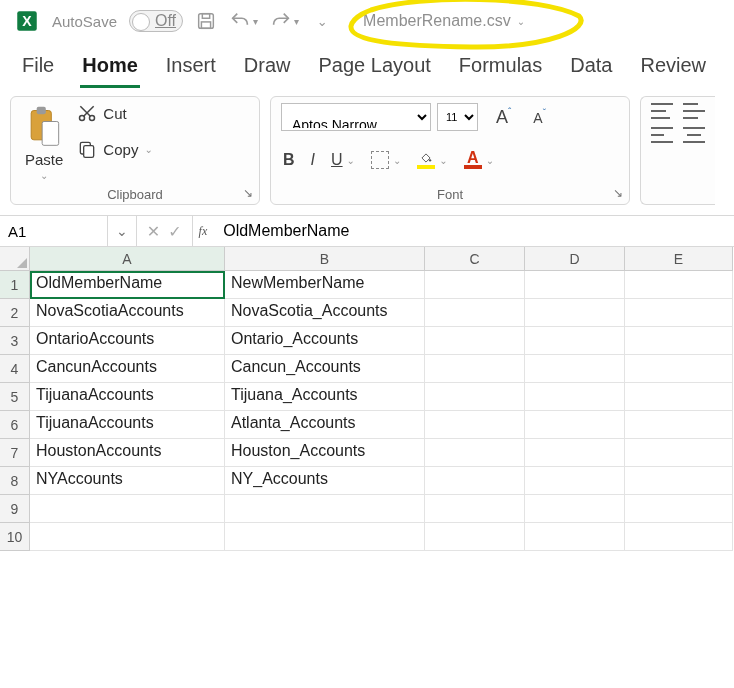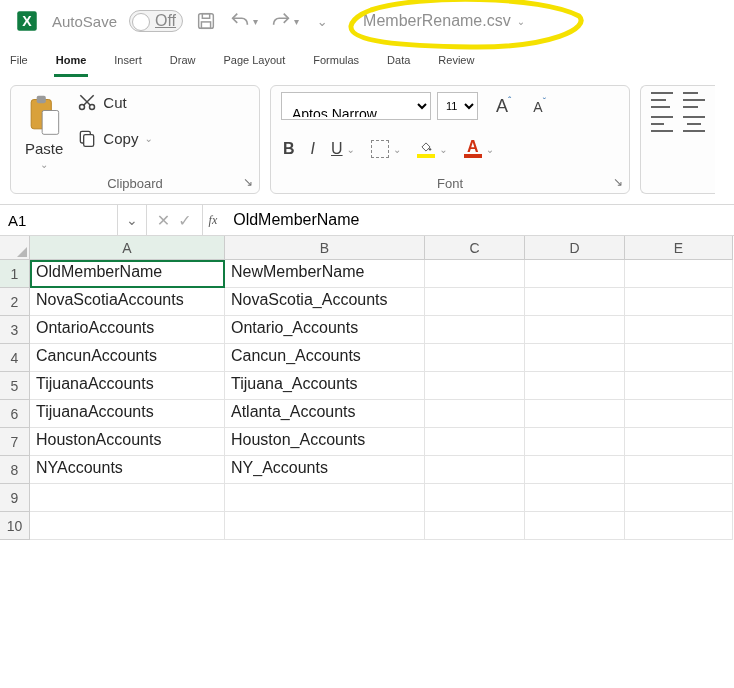--- a/index.html
+++ b/index.html
@@ -59,22 +59,22 @@
   }
   .circle-annot {
     position:absolute;
     left:-22px; top:-14px;
     width: 250px; height: 52px;
     pointer-events:none;
   }
   
   .tabs {
     display:flex; gap:24px;
-    padding: 6px 20px 0 8px;
-    font-size: 11px;
+    padding: 6px 20px 0 20px;
+    font-size: 20px;
     color:#444;
   }
   .tab { padding: 4px 2px 8px 2px; cursor:pointer; }
   .tab.active { font-weight:600; border-bottom: 3px solid #107c41; color:#1a1a1a; }
   
   .ribbon {
     display:flex; gap:10px;
     padding: 8px 10px 4px 10px;
     align-items:stretch;
   }
@@ -131,21 +131,21 @@
   .align-ico { width:22px; height:16px; display:flex; flex-direction:column; justify-content:space-between;}
   .align-ico span{ height:2px; background:#666; display:block;}
   
   .formula-bar {
     display:flex; align-items:center;
     border-top:1px solid #d8d8d8;
     border-bottom:1px solid #d8d8d8;
     margin-top:6px;
   }
   .namebox {
-    width:118px; border:none; border-right:1px solid #d8d8d8;
+    width:108px; border:none; border-right:1px solid #d8d8d8;
     height:30px; padding:4px 8px; font-size:15px;
   }
   .namebox-caret { padding:0 8px; color:#777; border-right:1px solid #d8d8d8; height:30px; display:flex; align-items:center;}
   .fb-icons { display:flex; gap:8px; padding:0 10px; color:#aaa; align-items:center; height:30px; border-right:1px solid #d8d8d8;}
   .fx { font-style:italic; font-family: "Times New Roman", serif; font-size:12px; color:#555; padding:0 6px;}
   .formula-input {
     border:none; height:30px; flex:1; font-size:16px; padding:4px 10px;
   }
   
   .grid { display:flex; flex-direction:column; }

